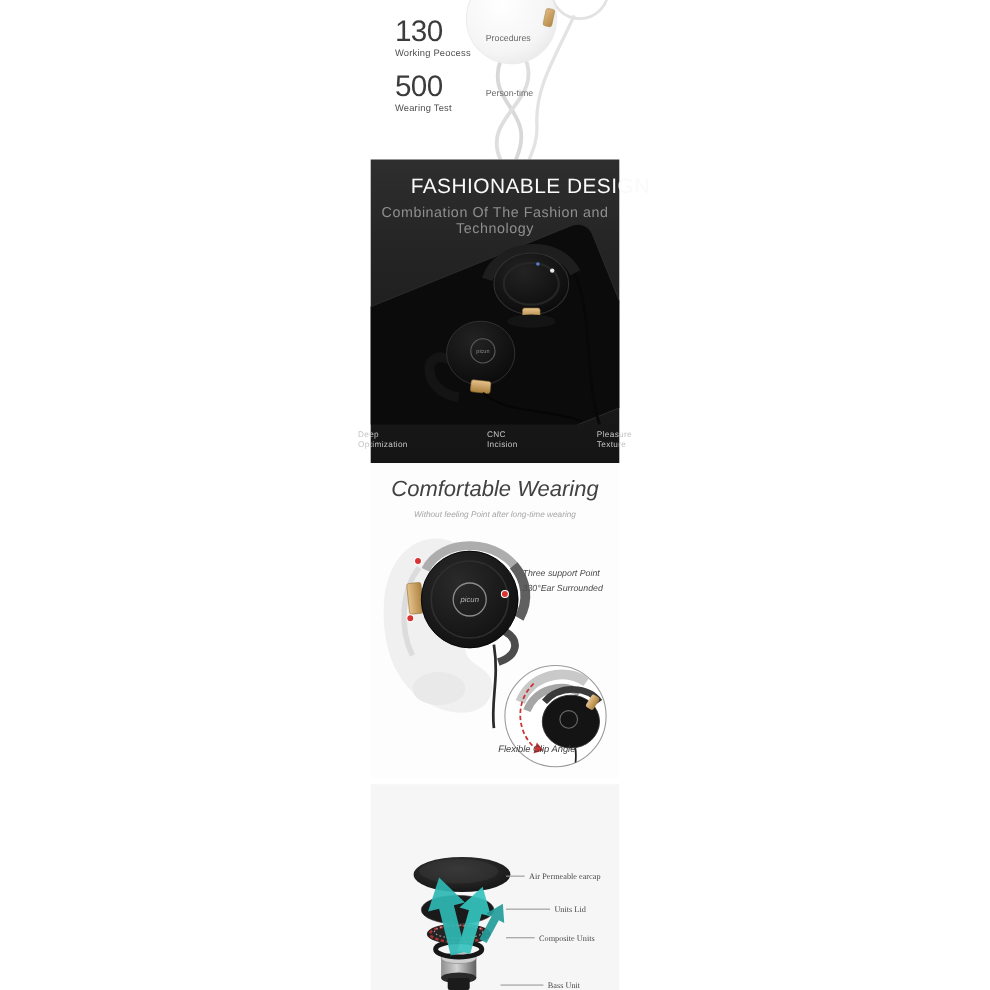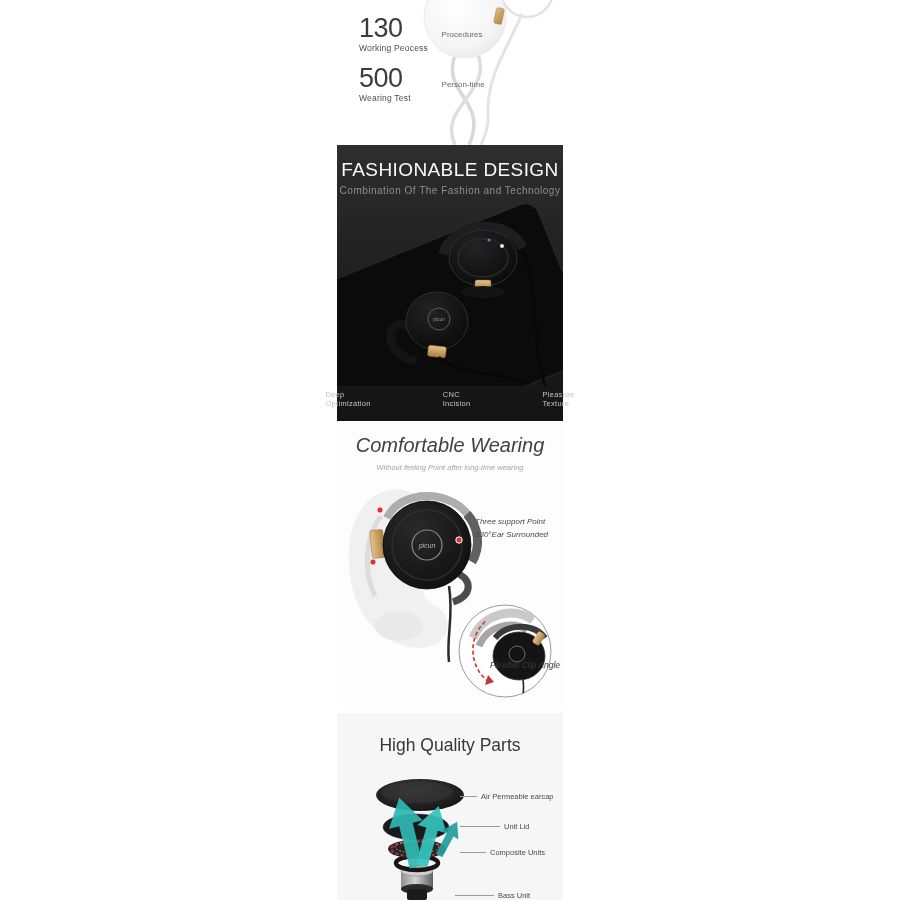--- a/index.html
+++ b/index.html
@@ -13,39 +13,39 @@
   .stat{position:absolute;left:22px;}
   .stat-top{display:flex;align-items:flex-end;gap:38px;}
   .stat-value{font-size:27px;line-height:24px;color:#3c3c3c;letter-spacing:-0.5px;}
   .stat-unit{font-size:8px;color:#6a6a6a;margin-left:1px;margin-bottom:1px;}
   .stat-label{font-size:8.5px;color:#4e4e4e;margin-top:3px;letter-spacing:0.2px;}
 
   
   .sec-dark{position:absolute;left:0;top:145px;width:226px;height:276px;
             background:linear-gradient(180deg,#2e2e2e 0%,#232323 35%,#141414 100%);}
   .fd-title{position:absolute;top:14px;width:100%;text-align:center;color:#fafafa;
-            font-size:19px;letter-spacing:0.4px;}
+            font-size:19px;letter-spacing:0.4px;margin-left:32px;}
   .fd-sub{position:absolute;top:40px;width:100%;text-align:center;color:#8f8f8f;
-          font-size:10px;letter-spacing:0.5px;}
+          font-size:13px;letter-spacing:0.5px;}
   .fd-features{position:absolute;bottom:13px;width:100%;display:flex;
                justify-content:center;align-items:center;gap:28px;}
   .fd-feature{font-size:7.5px;color:#c4c4c4;letter-spacing:0.3px;}
   .fd-div{width:1px;height:10px;background:#5a5a5a;margin:0 8px;}
 
   
   .sec-comfort{position:absolute;left:0;top:421px;width:226px;height:286px;background:#fdfdfd;font-style:italic;}
   .cw-title{position:absolute;top:13px;width:100%;text-align:center;color:#414141;font-size:20px;}
   .cw-sub{position:absolute;top:42px;width:100%;text-align:center;color:#a6a6a6;font-size:7.5px;}
   .cw-callout{position:absolute;left:138px;top:94px;color:#4a4a4a;font-size:8px;line-height:13px;}
-  .cw-inset-label{position:absolute;left:116px;top:239px;color:#3a3a3a;font-size:8.5px;margin-left:37px;}
+  .cw-inset-label{position:absolute;left:116px;top:255px;color:#3a3a3a;font-size:8.5px;}
 
   
   .sec-hq{position:absolute;left:0;top:713px;width:226px;height:187px;background:#f6f6f6;}
   .hq-title{position:absolute;top:22px;width:100%;text-align:center;color:#383838;font-size:17.5px;}
-  .part-row{position:absolute;display:flex;align-items:center;}
+  .part-row{position:absolute;display:flex;align-items:center;font-family:Liberation Serif, serif;}
   .part-line{height:1px;background:#999;margin-right:4px;}
   .part-label{font-size:7.5px;color:#4a4a4a;white-space:nowrap;}
 </style>
 </head>
 <body>
 
 <div class="canvas">
   <div class="strip">
 
     <div class="sec-stats">
@@ -199,21 +199,20 @@
       </svg>
 
       <div class="cw-callout">
         <div>Three support Point</div>
         <div>330°Ear Surrounded</div>
       </div>
       <div class="cw-inset-label">Flexible Clip Angle</div>
     </div>
 
     <div class="sec-hq">
-      <div class="hq-title">High Quality Parts</div>
 
       <svg class="abs" style="left:20px;top:58px" width="150" height="129" viewBox="0 0 150 129">
         <defs>
           <radialGradient id="gCap" cx="45%" cy="35%" r="80%">
             <stop offset="0%" stop-color="#3a3a3a"></stop>
             <stop offset="100%" stop-color="#0e0e0e"></stop>
           </radialGradient>
           <linearGradient id="gMetal" x1="0" y1="0" x2="1" y2="0">
             <stop offset="0%" stop-color="#8f8f8f"></stop>
             <stop offset="45%" stop-color="#d2d2d2"></stop>
@@ -249,21 +248,21 @@
           </g>
         </g>
       </svg>
 
       <div class="part-row" style="left:123px;top:79px">
         <span class="part-line" style="width:17px"></span>
         <span class="part-label">Air Permeable earcap</span>
       </div>
       <div class="part-row" style="left:123px;top:109px">
         <span class="part-line" style="width:40px"></span>
-        <span class="part-label">Unit Lid</span>
+        <span class="part-label">Units Lid</span>
       </div>
       <div class="part-row" style="left:123px;top:135px">
         <span class="part-line" style="width:26px"></span>
         <span class="part-label">Composite Units</span>
       </div>
       <div class="part-row" style="left:118px;top:178px">
         <span class="part-line" style="width:39px"></span>
         <span class="part-label">Bass Unit</span>
       </div>
     </div>

